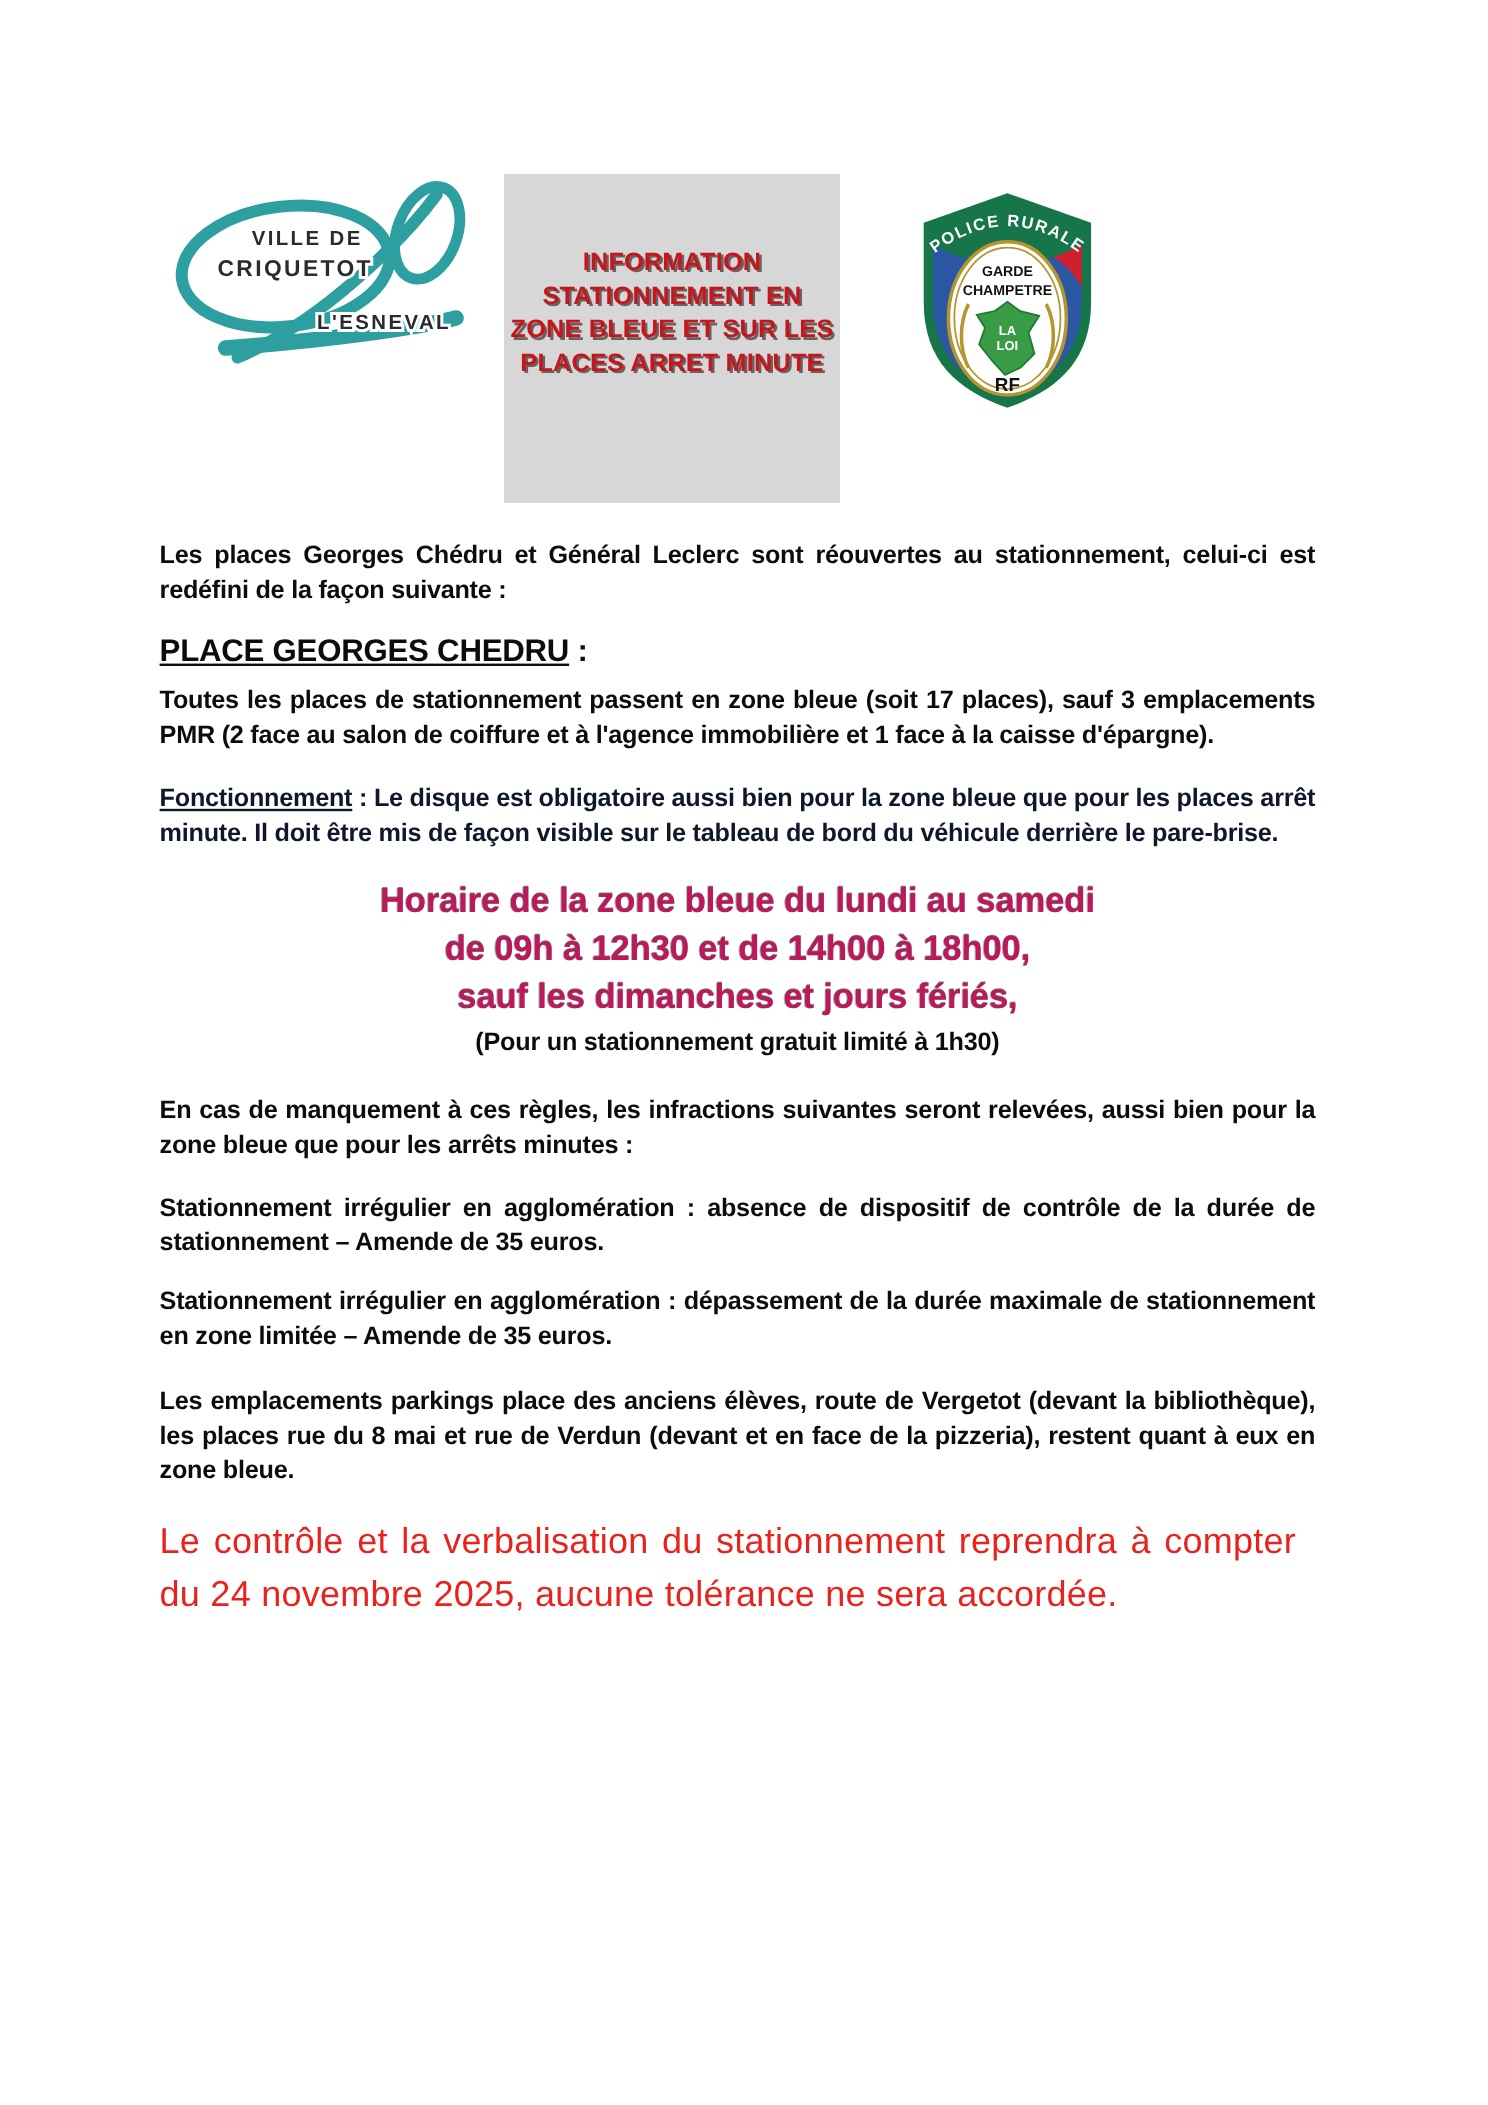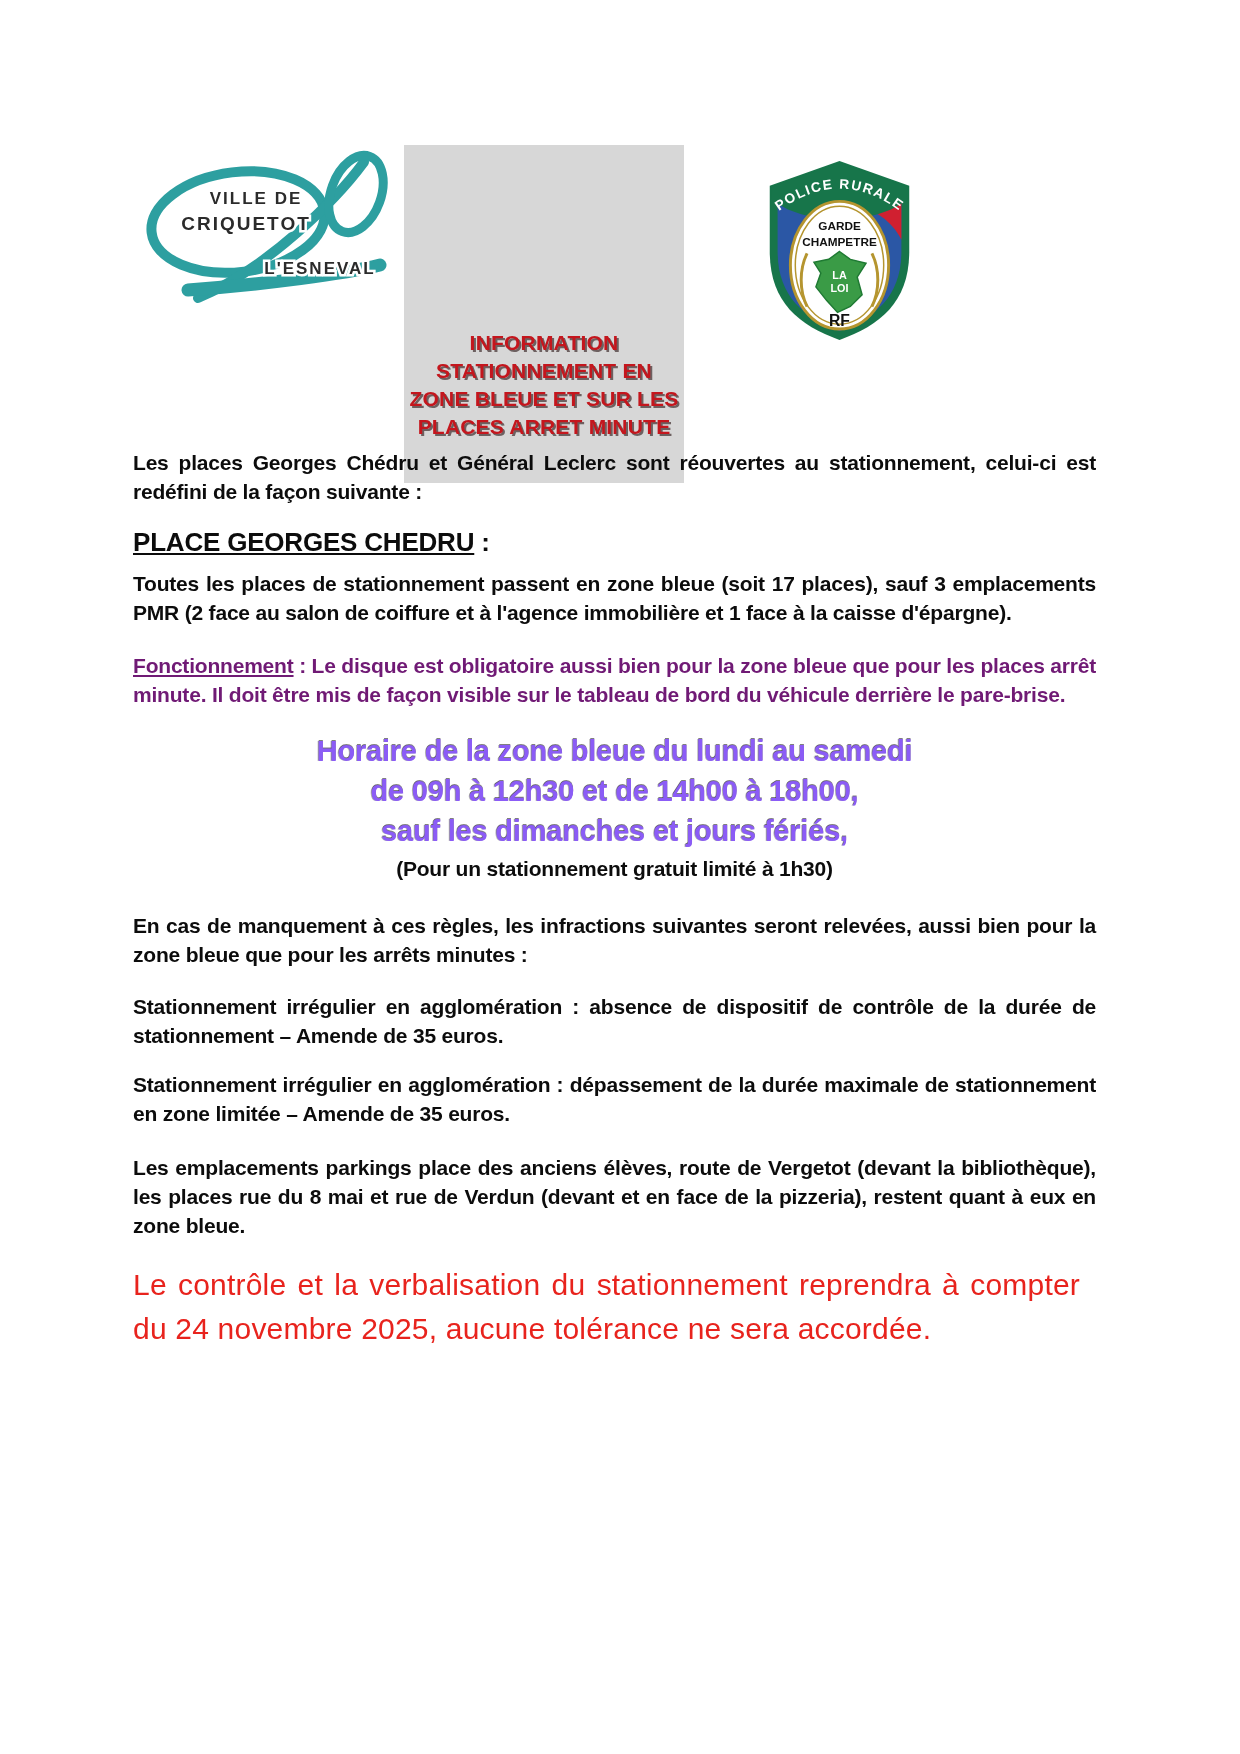--- a/index.html
+++ b/index.html
@@ -3,44 +3,44 @@
 <meta charset="utf-8">
 <style>
   html,body{margin:0;padding:0;background:#ffffff;}
   .page{
     position:relative;width:1240px;height:1754px;background:#ffffff;overflow:hidden;
     font-family:"Liberation Sans","DejaVu Sans",sans-serif;font-weight:bold;color:#0c0c0c;
   }
   
   .logo{position:absolute;left:138px;top:148px;width:260px;height:168px;}
   .banner{
-    position:absolute;left:404px;top:145px;width:280px;height:338px;background:#d7d7d7;
-    display:flex;align-items:flex-end;justify-content:center;box-sizing:border-box;padding-bottom:42px;
+    position:absolute;left:420px;top:145px;width:280px;height:274px;background:#d7d7d7;
+    display:flex;align-items:center;justify-content:center;box-sizing:border-box;padding-bottom:42px;
   }
   .banner-text{text-align:center;}
   .banner-line{
     font-size:21px;line-height:28px;color:#c4161d;letter-spacing:0.2px;
     text-shadow:2px 2px 0 rgba(73,56,56,0.75);
   }
   .badge{position:absolute;left:756px;top:157px;width:167px;height:187px;}
   .badge text, .logo text{font-family:"Liberation Sans","DejaVu Sans",sans-serif;}
   
   .content{position:absolute;left:133px;top:448px;width:963px;}
   .para{margin:0;text-align:justify;font-size:21px;line-height:29px;letter-spacing:-0.2px;}
   .heading{margin:0;font-size:26px;line-height:29px;letter-spacing:-0.2px;}
   .u{text-decoration:underline;}
   .m-intro{margin-top:0;}
   .m-h1{margin-top:22px;}
   .m-b1{margin-top:12px;}
   .m-h2{margin-top:21px;}
   .m-b2{margin-top:12px;}
   .m-fonc{margin-top:24px;}
-  .blue{color:#701a75;}
+  .blue{color:#0f172a;}
   .horaire{
-    margin:22px 0 0 0;text-align:center;color:#8b5cf6;font-size:29px;line-height:40px;letter-spacing:-0.2px;
+    margin:22px 0 0 0;text-align:center;color:#be185d;font-size:29px;line-height:40px;letter-spacing:-0.2px;
     text-shadow:0 -1px 0 rgba(0,0,0,0.5),-1px 0 0 rgba(0,0,0,0.3);
   }
   .note{margin:3px 0 0 0;text-align:center;font-size:21px;line-height:29px;letter-spacing:-0.2px;}
   .m-encas{margin-top:28px;}
   .m-inf1{margin-top:23px;}
   .m-inf2{margin-top:20px;}
   .m-autres{margin-top:25px;}
   .conclusion{
     margin:23px 16px 0 0;color:#e8231d;font-weight:normal;font-size:30px;line-height:44px;
     text-align:justify;letter-spacing:0.2px;

